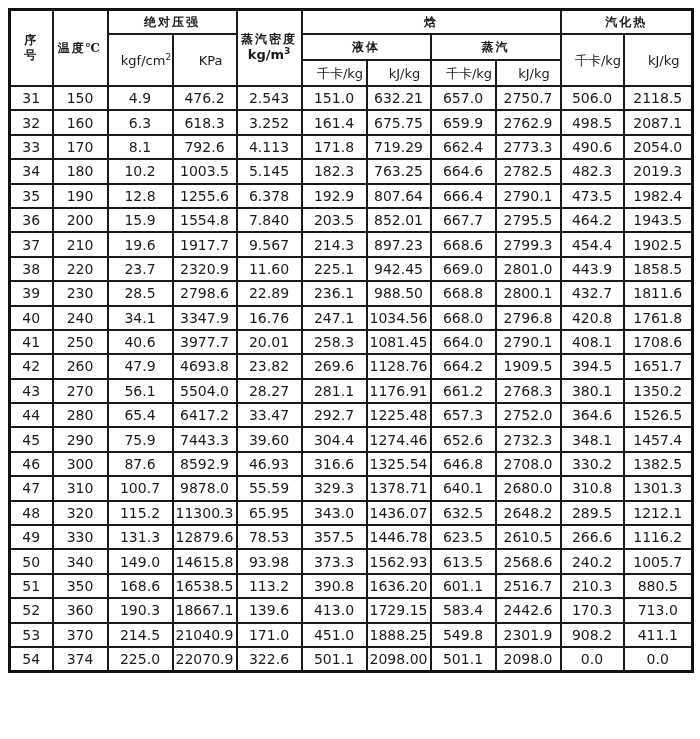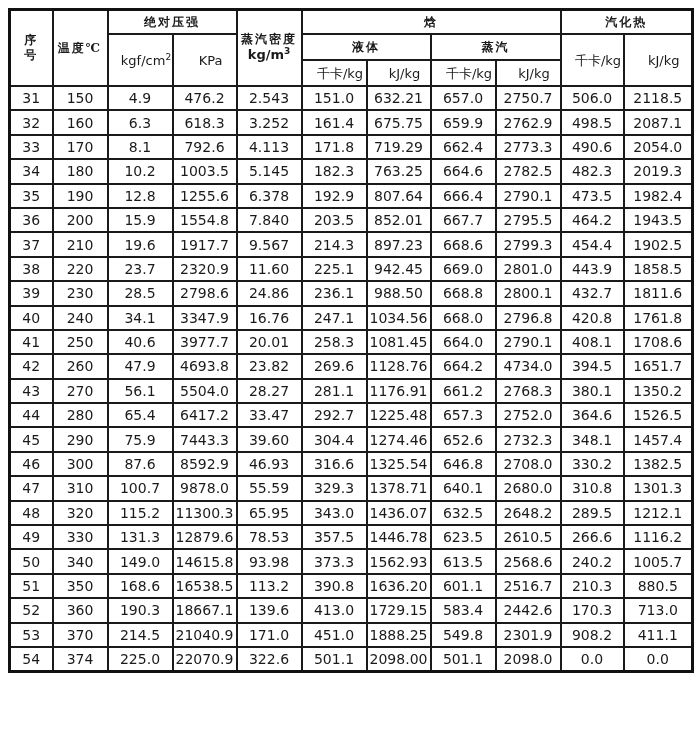--- a/index.html
+++ b/index.html
@@ -177,21 +177,21 @@
         <td>669.0</td>
         <td>2801.0</td>
         <td>443.9</td>
         <td>1858.5</td>
       </tr>
       <tr>
         <td>39</td>
         <td>230</td>
         <td>28.5</td>
         <td>2798.6</td>
-        <td>24.86</td>
+        <td>22.89</td>
         <td>236.1</td>
         <td>988.50</td>
         <td>668.8</td>
         <td>2800.1</td>
         <td>432.7</td>
         <td>1811.6</td>
       </tr>
       <tr>
         <td>40</td>
         <td>240</td>
@@ -220,21 +220,21 @@
       </tr>
       <tr>
         <td>42</td>
         <td>260</td>
         <td>47.9</td>
         <td>4693.8</td>
         <td>23.82</td>
         <td>269.6</td>
         <td>1128.76</td>
         <td>664.2</td>
-        <td>4734.0</td>
+        <td>1909.5</td>
         <td>394.5</td>
         <td>1651.7</td>
       </tr>
       <tr>
         <td>43</td>
         <td>270</td>
         <td>56.1</td>
         <td>5504.0</td>
         <td>28.27</td>
         <td>281.1</td>

